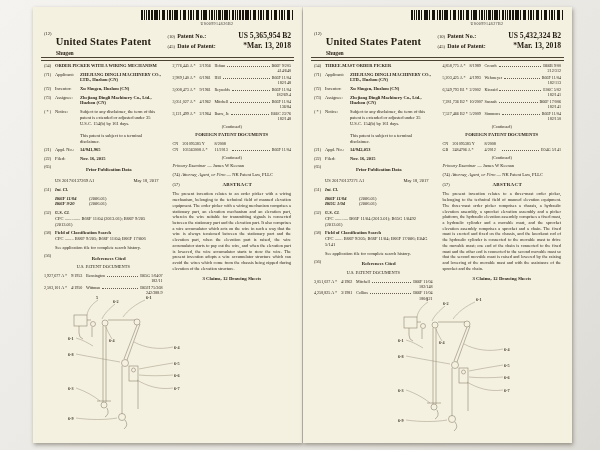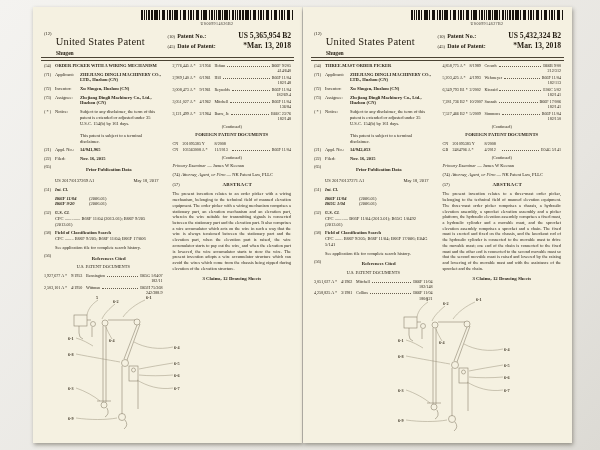--- a/index.html
+++ b/index.html
@@ -8,21 +8,21 @@
   .page{position:absolute;top:7px;width:269px;height:436px;background:#f5f1e1;box-shadow:1px 2px 4px rgba(60,55,40,.45);overflow:hidden;}
   .pageL{left:33px;} .pageR{left:303px;}
   .barcode{position:absolute;top:3px;right:9px;width:152px;height:10px;background:
     repeating-linear-gradient(90deg,#17130c 0 1px,transparent 1px 2.6px),
     repeating-linear-gradient(90deg,#17130c 0 2px,transparent 2px 7px),
     repeating-linear-gradient(90deg,transparent 0 10px,#17130c 10px 11.5px,transparent 11.5px 23px);}
   .bcnum{position:absolute;top:14px;right:9px;width:152px;text-align:center;font-size:4px;letter-spacing:.4px;color:#35302a;}
   .hdr{position:absolute;top:24px;left:11px;right:11px;display:flex;justify-content:space-between;}
   .hL{width:46%;}
   .hcode{font-size:4.6px;vertical-align:top;}
-  .htitle{font-size:10.5px;font-weight:normal;letter-spacing:.2px;}
+  .htitle{font-size:10.5px;font-weight:bold;letter-spacing:.2px;}
   .hinv{font-size:5.6px;font-weight:bold;margin:1px 0 0 12px;}
   .hR{width:50%;}
   .hrow{display:flex;align-items:baseline;margin-bottom:1px;}
   .hlab{font-size:6px;font-weight:bold;margin-left:2px;}
   .hval{margin-left:auto;font-size:7.6px;font-weight:bold;white-space:nowrap;}
   .rule{position:absolute;top:50px;left:8px;right:8px;height:2px;border-top:.8px solid #4a4334;border-bottom:.5px solid #4a4334;}
   .cols{position:absolute;top:56px;left:11px;right:11px;height:226px;display:flex;gap:10px;font-size:4.5px;line-height:1.32;}
   .col{flex:1;min-width:0;}
   .it{display:flex;margin-bottom:2.6px;}
   .c{flex:none;width:11px;font-size:4.3px;}

